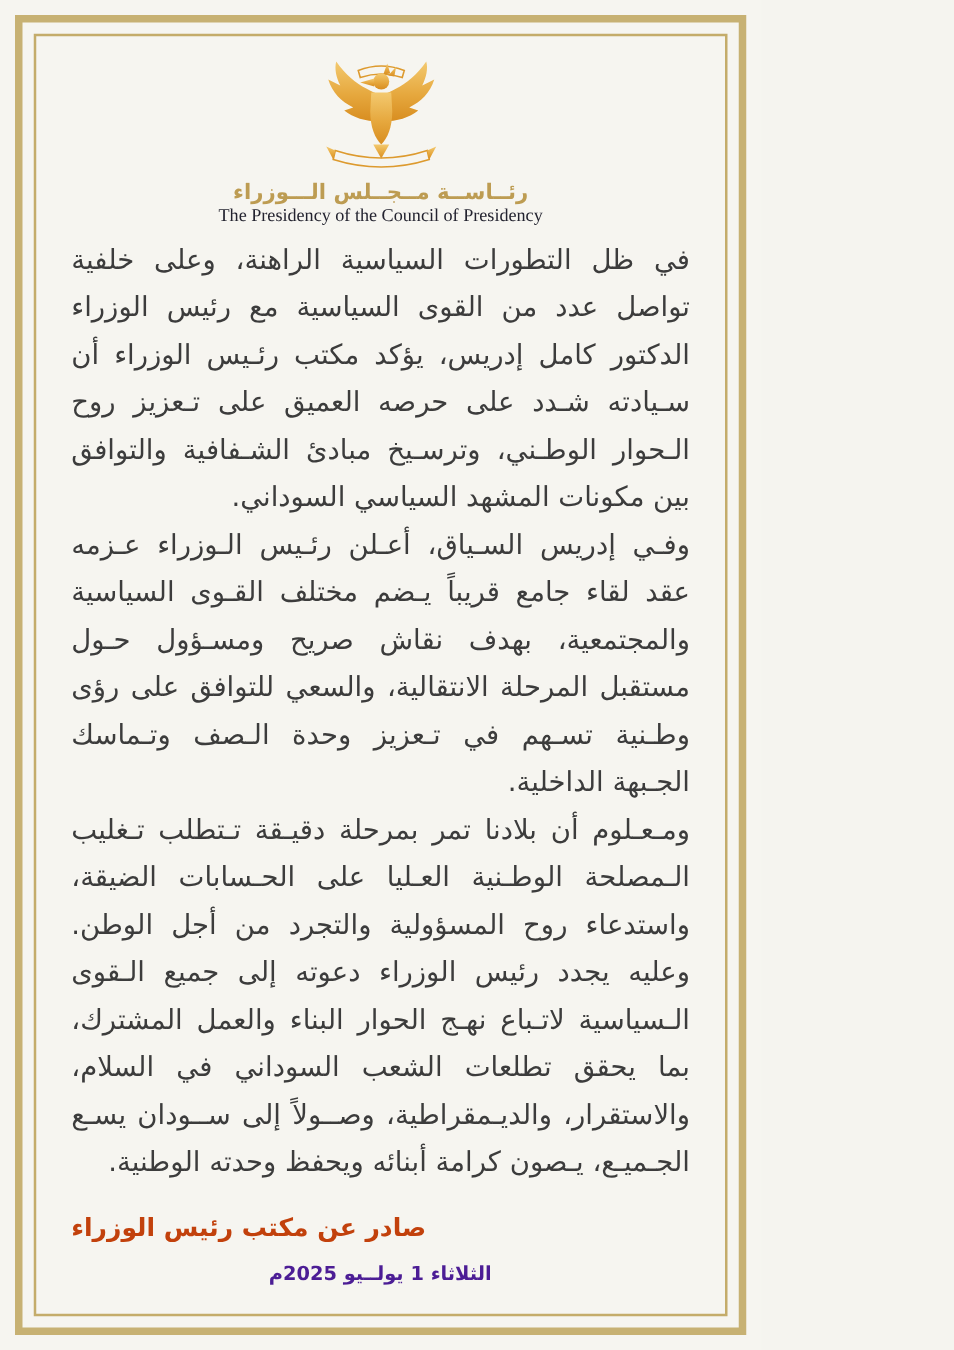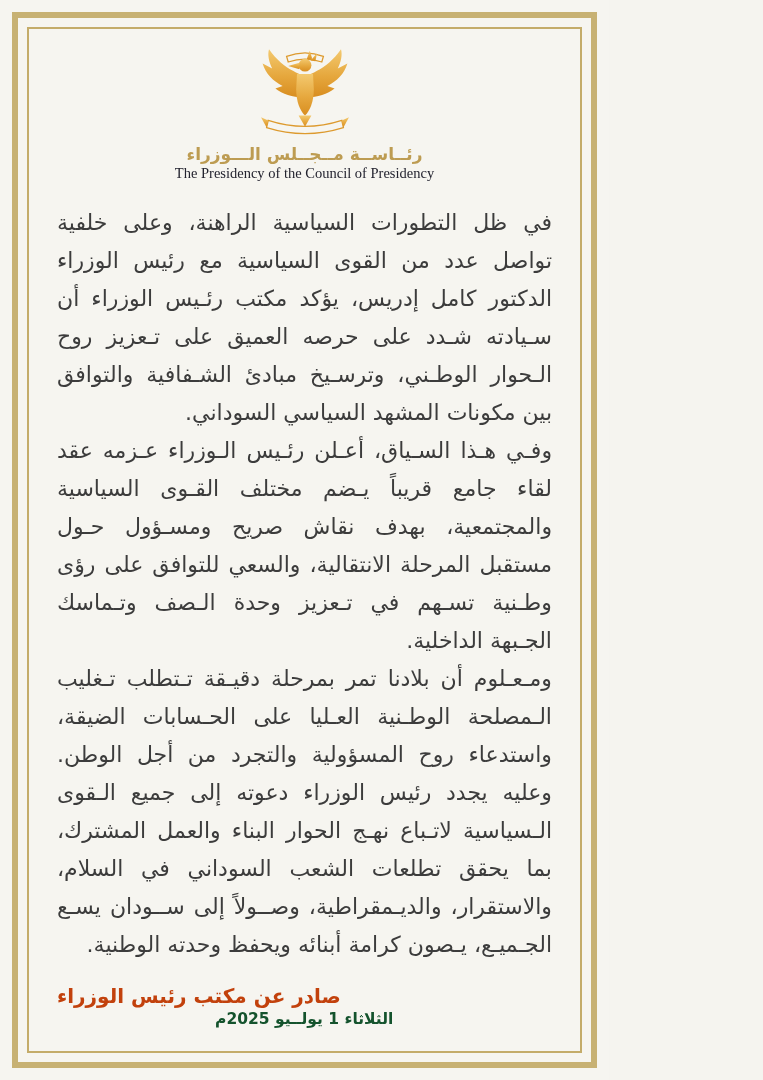--- a/index.html
+++ b/index.html
@@ -55,21 +55,21 @@
     font-size: 14.5px;
     color: #23232f;
   }
   .title {
     margin: 14px 0 0 0;
     font-size: 26px;
     font-weight: bold;
     color: #262626;
   }
   .body-text {
-    margin-top: 22px;
+    margin-top: 8px;
     text-align: justify;
   }
   .body-text p {
     margin: 0;
     font-size: 22px;
     line-height: 38px;
     color: #3c3c3c;
     text-align: justify;
   }
   .issued {
@@ -79,21 +79,21 @@
     font-weight: bold;
     color: #c2410c;
   }
   .date {
     position: absolute;
     top: 1010px;
     left: 215px;
     direction: rtl;
     font-size: 15.5px;
     font-weight: bold;
-    color: #14532d;
+    color: #4c1d95;
     font-family: "DejaVu Sans", sans-serif;
   }
 </style>
 </head>
 <body>
 
 <div class="page">
 
   <div class="frame-outer"></div>
   <div class="frame-inner"></div>
@@ -133,21 +133,21 @@
           <path d="M116 93 L125 89 L118 102 Z" fill="url(#gld)"></path>
         </svg>
       </div>
       <div class="org-ar">رئــاســة مــجــلس الـــوزراء</div>
       <div class="org-en">The Presidency of the Council of Presidency</div>
     </header>
 
 
     <div class="body-text">
       <p>في ظل التطورات السياسية الراهنة، وعلى خلفية تواصل عدد من القوى السياسية مع رئيس الوزراء الدكتور كامل إدريس، يؤكد مكتب رئـيس الوزراء أن سـيادته شـدد على حرصه العميق على تـعزيز روح الـحوار الوطـني، وترسـيخ مبادئ الشـفافية والتوافق بين مكونات المشهد السياسي السوداني.</p>
-      <p>وفـي هـذا السـياق، أعـلن رئـيس الـوزراء عـزمه عقد لقاء جامع قريباً يـضم مختلف القـوى السياسية والمجتمعية، بهدف نقاش صريح ومسـؤول حـول مستقبل المرحلة الانتقالية، والسعي للتوافق على رؤى وطـنية تسـهم في تـعزيز وحدة الـصف وتـماسك الجـبهة الداخلية.</p>
+      <p>وفـي إدريس السـياق، أعـلن رئـيس الـوزراء عـزمه عقد لقاء جامع قريباً يـضم مختلف القـوى السياسية والمجتمعية، بهدف نقاش صريح ومسـؤول حـول مستقبل المرحلة الانتقالية، والسعي للتوافق على رؤى وطـنية تسـهم في تـعزيز وحدة الـصف وتـماسك الجـبهة الداخلية.</p>
       <p>ومـعـلوم أن بلادنا تمر بمرحلة دقيـقة تـتطلب تـغليب الـمصلحة الوطـنية العـليا على الحـسابات الضيقة، واستدعاء روح المسؤولية والتجرد من أجل الوطن. وعليه يجدد رئيس الوزراء دعوته إلى جميع الـقوى الـسياسية لاتـباع نهـج الحوار البناء والعمل المشترك، بما يحقق تطلعات الشعب السوداني في السلام، والاستقرار، والديـمقراطية، وصــولاً إلى ســودان يسـع الجـميـع، يـصون كرامة أبنائه ويحفظ وحدته الوطنية.</p>
     </div>
 
     <div class="issued">صادر عن مكتب رئيس الوزراء</div>
 
   </div>
 
   <div class="date">الثلاثاء 1 يولــيو 2025م</div>
 
 </div>

